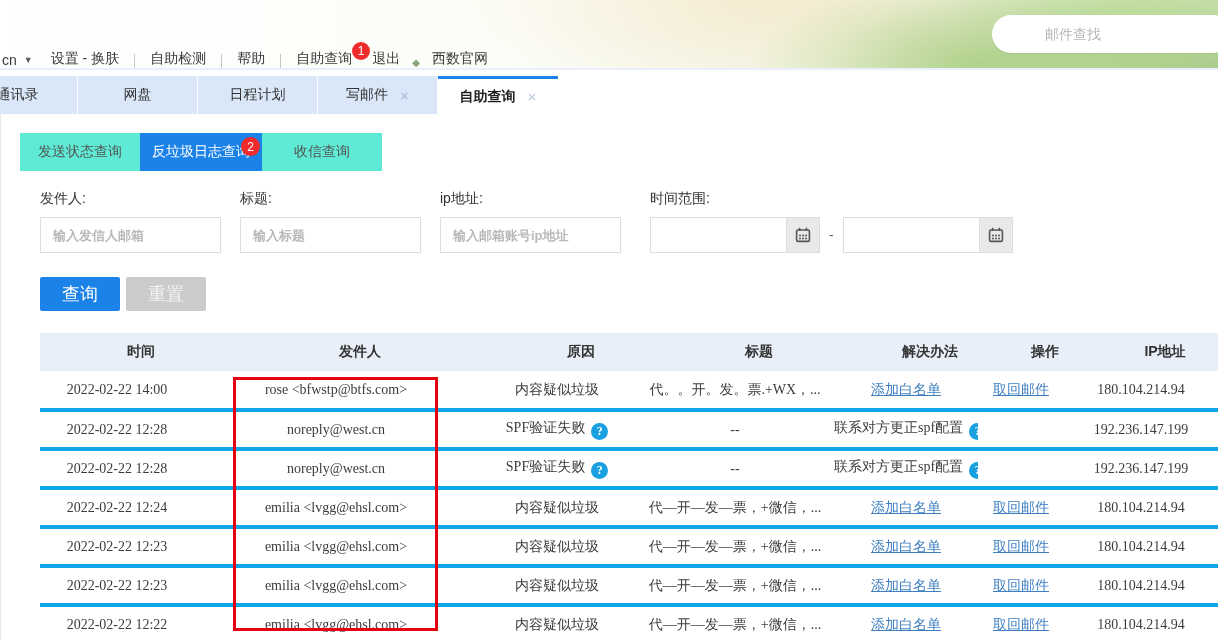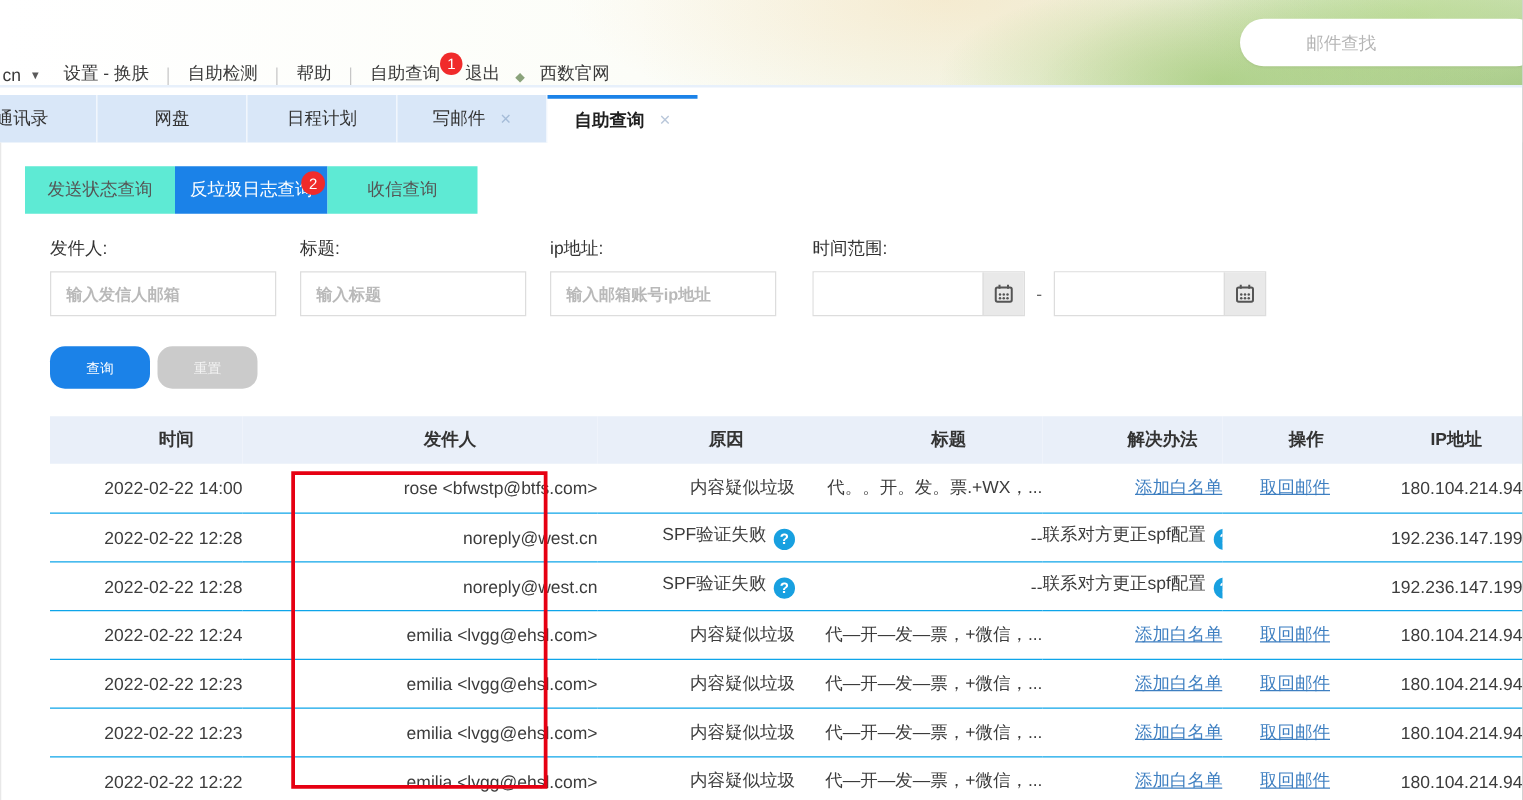--- a/index.html
+++ b/index.html
@@ -60,29 +60,29 @@
   .timerange .tr-label{display:block;margin-bottom:9px;}
   .tr-row{display:flex;align-items:center;}
   .date-box{display:flex;width:170px;height:36px;border:1px solid #ddd;}
   .date-box input{flex:1;min-width:0;border:none;outline:none;padding:0 10px;font-size:13px;}
   .cal-btn{width:33px;height:100%;background:#e9e9e9;border-left:1px solid #ddd;display:flex;
     align-items:center;justify-content:center;cursor:pointer;}
   .dash{margin:0 9px;color:#666;}
 
   
   .btnrow{position:absolute;top:277px;left:40px;display:flex;gap:6px;}
-  .btn{width:80px;height:34px;border:none;font-size:11px;cursor:pointer;border-radius:12px;}
+  .btn{width:80px;height:34px;border:none;font-size:18px;cursor:pointer;border-radius:2px;}
   .btn-primary{background:var(--accent);color:#fff;}
   .btn-gray{background:#cbcbcb;color:#f3f3f3;}
 
   
   .logtable{position:absolute;top:333px;left:40px;width:1178px;border-collapse:collapse;table-layout:fixed;}
   .logtable th{height:38px;background:var(--header-bg);font-size:14px;font-weight:bold;color:#333;text-align:center;padding-left:48px;}
-  .logtable td{height:39px;font-size:14px;color:#3c3c3c;text-align:right;border-bottom:1px solid #0ea5e9;
-    white-space:nowrap;overflow:hidden;}
+  .logtable td{height:39px;font-size:14px;color:#3c3c3c;text-align:center;border-bottom:4px solid #0ea5e9;
+    white-space:nowrap;overflow:hidden;font-family:Liberation Serif, serif;}
   .logtable a{color:var(--link);text-decoration:underline;cursor:pointer;}
   .help{display:inline-flex;width:17px;height:17px;border-radius:50%;background:#18a0e0;color:#fff;
     font-size:12px;font-weight:bold;align-items:center;justify-content:center;margin-left:6px;
     vertical-align:-3px;cursor:pointer;}
 
   
   .redbox{position:absolute;left:233px;top:377px;width:205px;height:254px;border:3px solid var(--highlight);
     pointer-events:none;z-index:5;}
 </style>
 </head>

